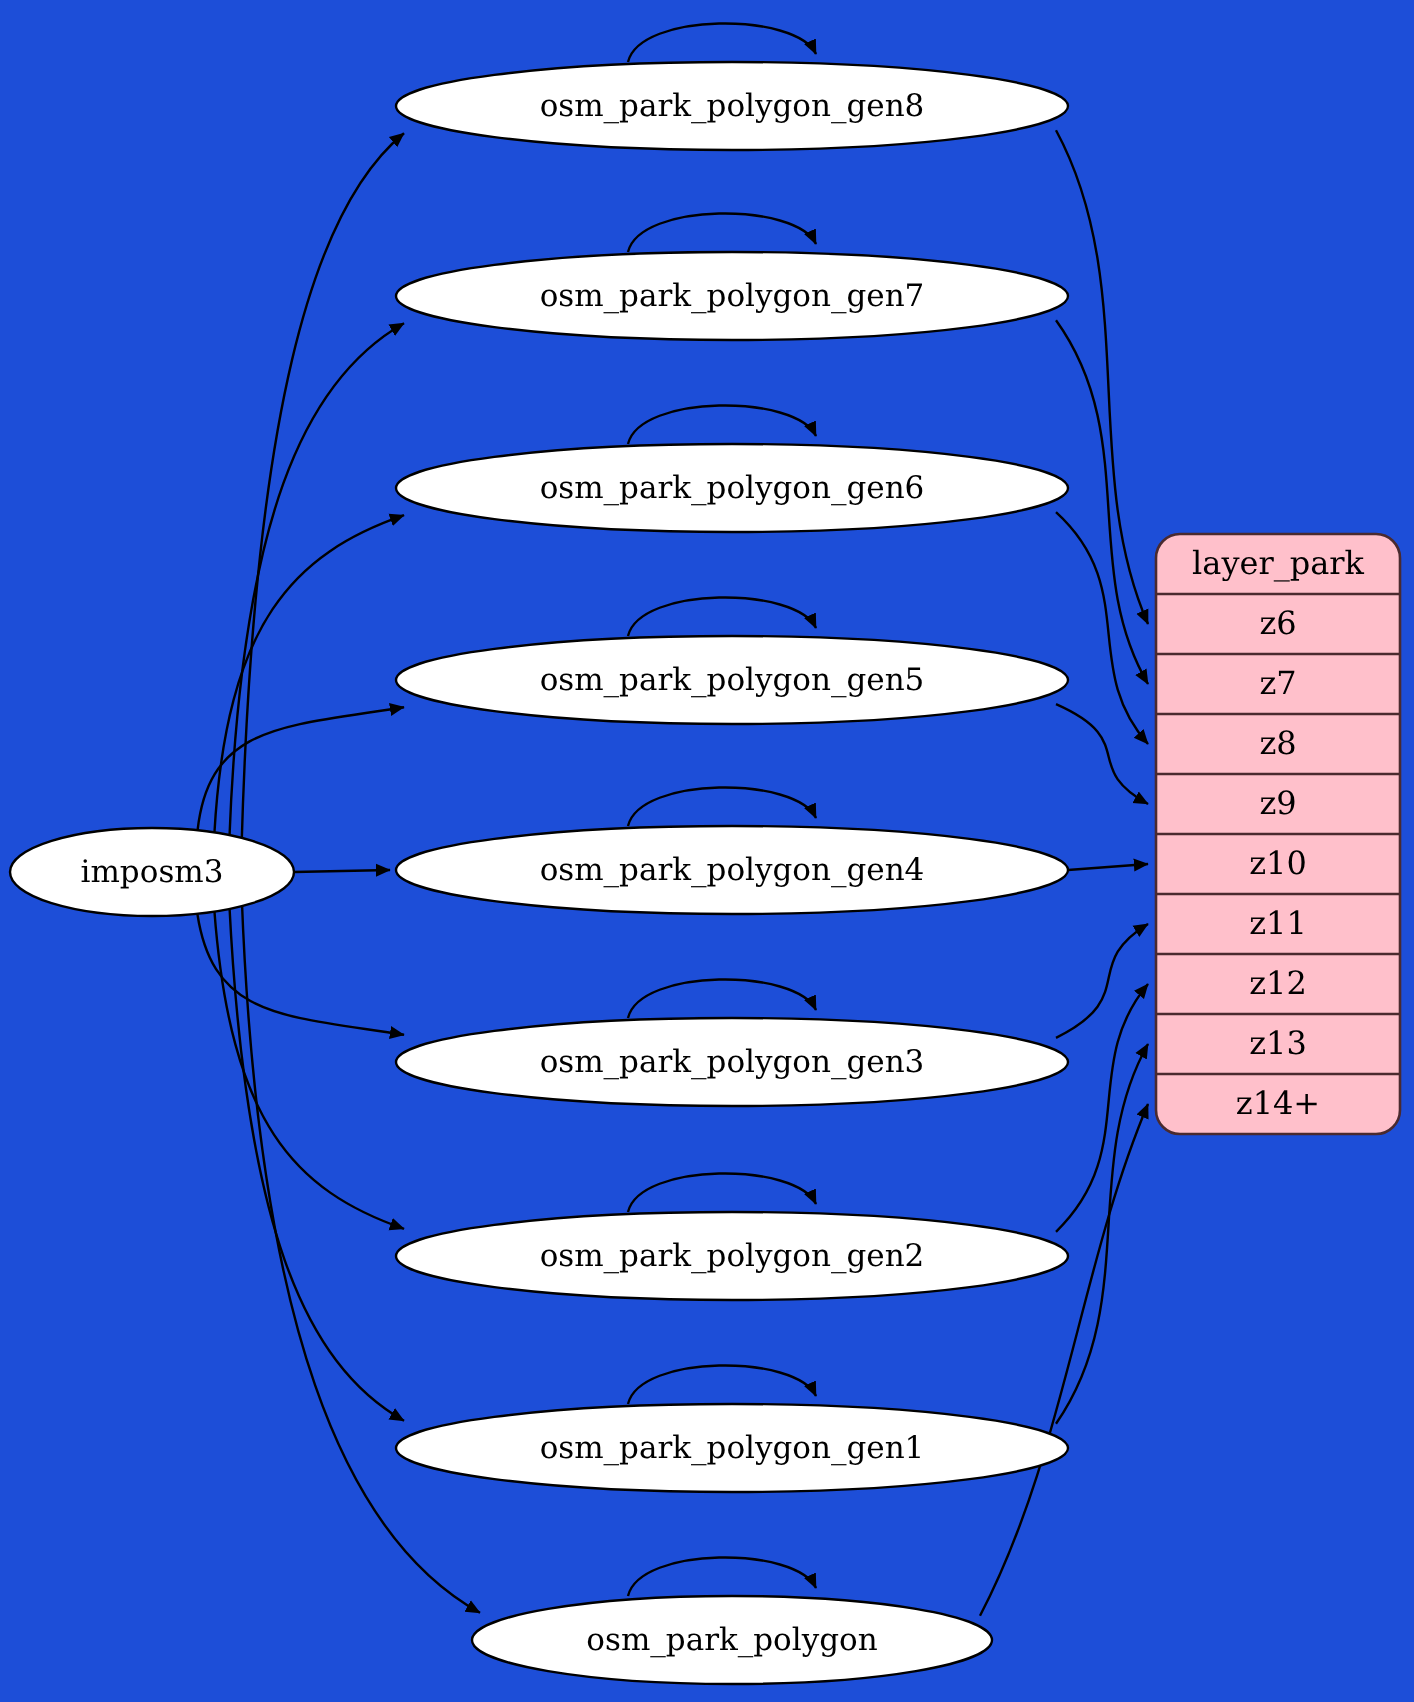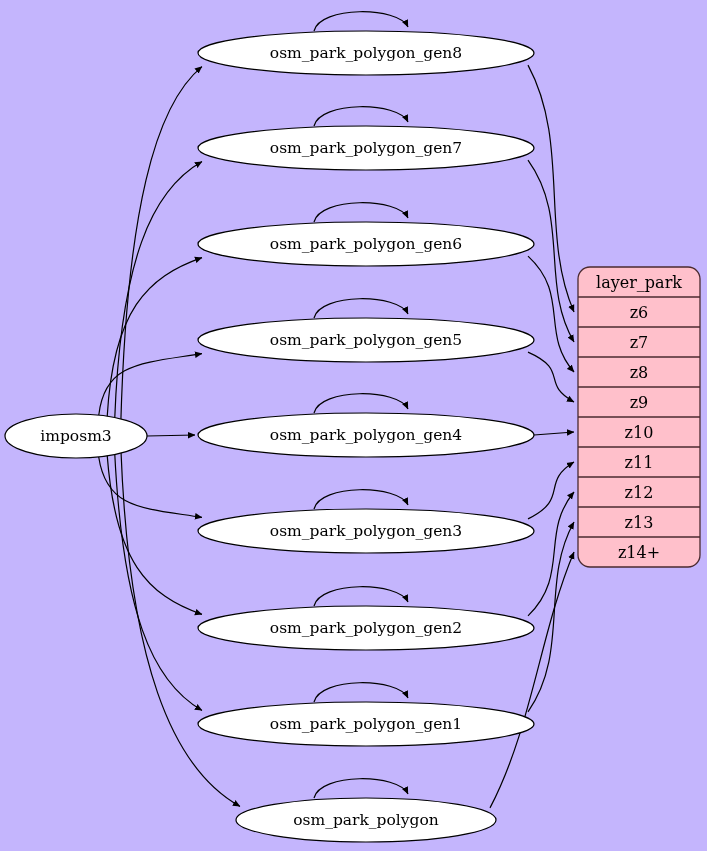--- a/index.html
+++ b/index.html
@@ -4,21 +4,21 @@
 <style>
   html, body {
     margin: 0;
     padding: 0;
     background: #ffffff;
   }
   #canvas {
     position: relative;
     width: 707px;
     height: 851px;
-    background: #c4b5fd;
+    background: #1d4ed8;
     font-family: "DejaVu Serif", serif;
     overflow: hidden;
   }
   svg#graph {
     position: absolute;
     left: 0;
     top: 0;
     width: 707px;
     height: 851px;
   }

